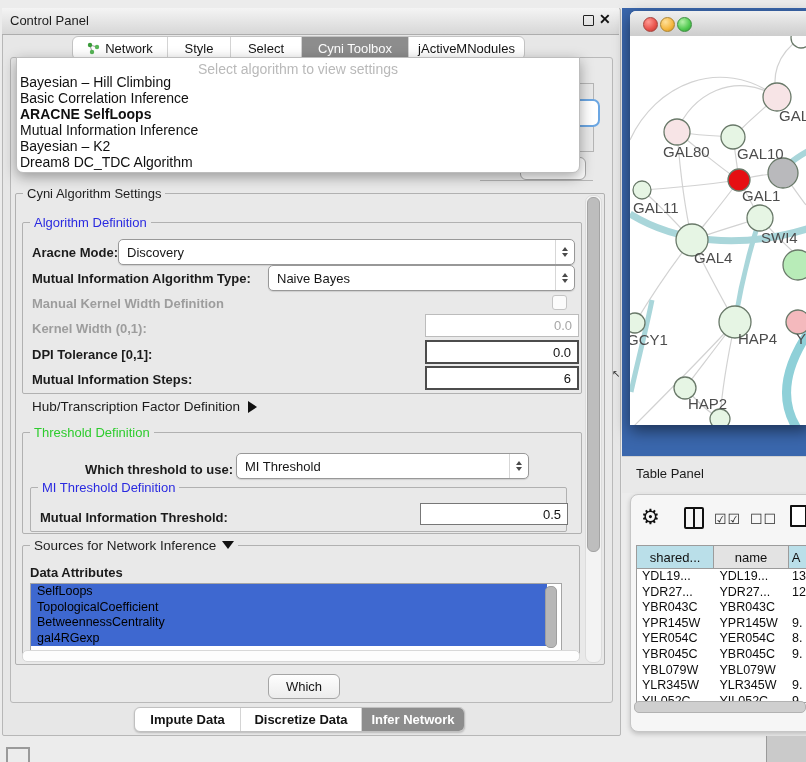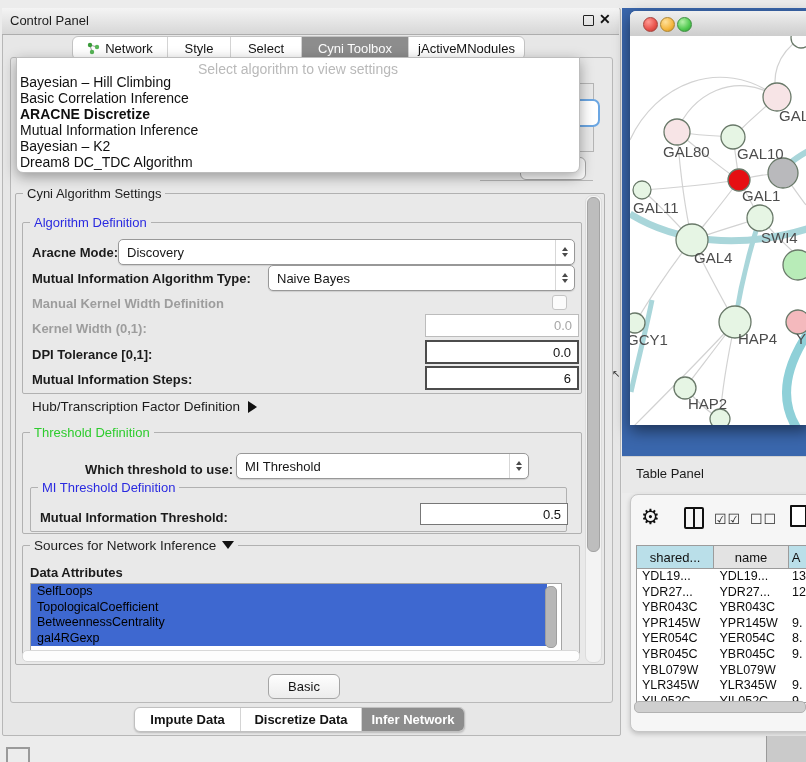--- a/index.html
+++ b/index.html
@@ -245,40 +245,40 @@
     <div class="litem">BetweennessCentrality</div>
     <div class="litem">gal4RGexp</div>
   </div>
   <div class="abs list-vscroll"></div>
   <div class="abs hscroll"></div>
 
   <div class="abs cp-scroll-track"></div>
   <div class="abs cp-scroll-thumb"></div>
 
   <div class="abs btn" style="left:268px;top:674px;width:70px;height:23px;">
-    <span>Basic</span>
+    <span>Which</span>
   </div>
 
   <div class="abs btabrow">
     <div class="btab" style="width:105px;">
       <span>Impute Data</span>
     </div>
     <div class="btab" style="width:120px;">
       <span>Discretize Data</span>
     </div>
     <div class="btab sel" style="width:102px;">
       <span>Infer Network</span>
     </div>
   </div>
 
   <div class="abs popup">
     <div class="abs prompt">Select algorithm to view settings</div>
     <div class="abs pitem" style="top:16px;">Bayesian – Hill Climbing</div>
     <div class="abs pitem" style="top:32px;">Basic Correlation Inference</div>
-    <div class="abs pitem bold" style="top:48px;">ARACNE Discretize</div>
+    <div class="abs pitem bold" style="top:48px;">ARACNE SelfLoops</div>
     <div class="abs pitem" style="top:64px;">Mutual Information Inference</div>
     <div class="abs pitem" style="top:80px;">Bayesian – K2</div>
     <div class="abs pitem" style="top:96px;">Dream8 DC_TDC Algorithm</div>
   </div>
 
   <span class="abs cursor">↖</span>
 
   <div class="abs desktop"></div>
   <div class="abs netwin">
     <div class="net-titlebar">

